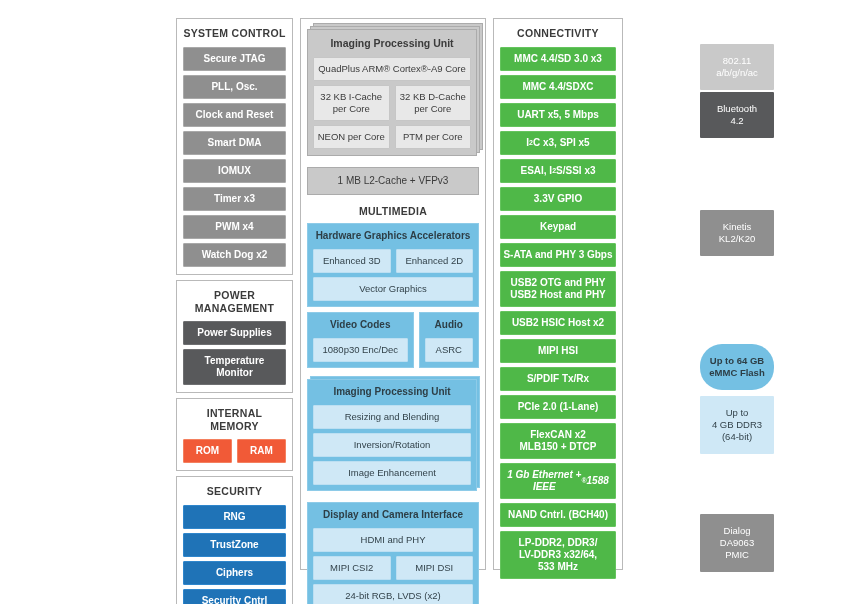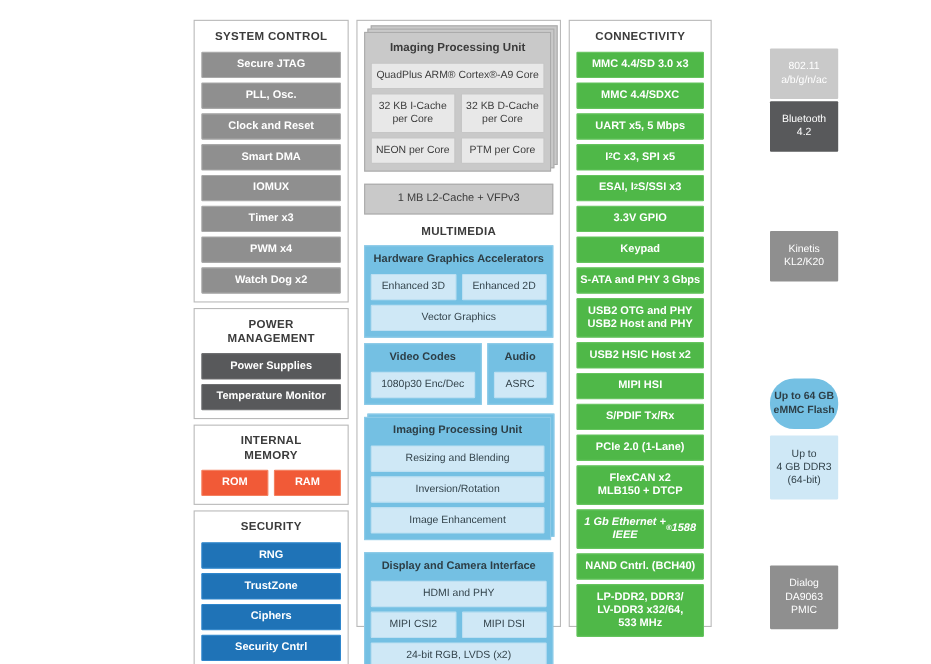--- a/index.html
+++ b/index.html
@@ -19,21 +19,21 @@
   
   .panel{
     background:#ffffff;
     border:1px solid #b9b9b9;
     box-sizing:border-box;
     padding:5px 6px;
     display:flex;
     flex-direction:column;
     gap:4px;
   }
-  .panel.left{width:141px;padding:0;border:none;gap:5px;background:transparent;}
+  .panel.left{width:117px;padding:0;border:none;gap:5px;background:transparent;}
   .panel.center{width:186px;}
   .panel.right{width:130px;}
 
   .subpanel{
     background:#ffffff;
     border:1px solid #b9b9b9;
     box-sizing:border-box;
     padding:5px 6px 7px 6px;
     display:flex;
     flex-direction:column;
@@ -118,21 +118,21 @@
     padding:5px 2px;border-radius:1px;
   }
   .mmitem.flex{flex:1;}
   .mmrow{display:flex;gap:5px;}
   .mmcol{display:flex;flex-direction:column;gap:4px;}
 
   
   .ext{
     position:absolute;
     left:700px;
-    width:62px;
+    width:74px;
     box-sizing:border-box;
     text-align:center;
     font-size:9.5px;
     line-height:12px;
     padding:6px 3px;
     border-radius:1px;
   }
   .ext.gray-l{background:#c9c9c9;color:#ffffff;}
   .ext.gray-d{background:#58595b;color:#ffffff;}
   .ext.gray-m{background:#8f8f8f;color:#ffffff;}

